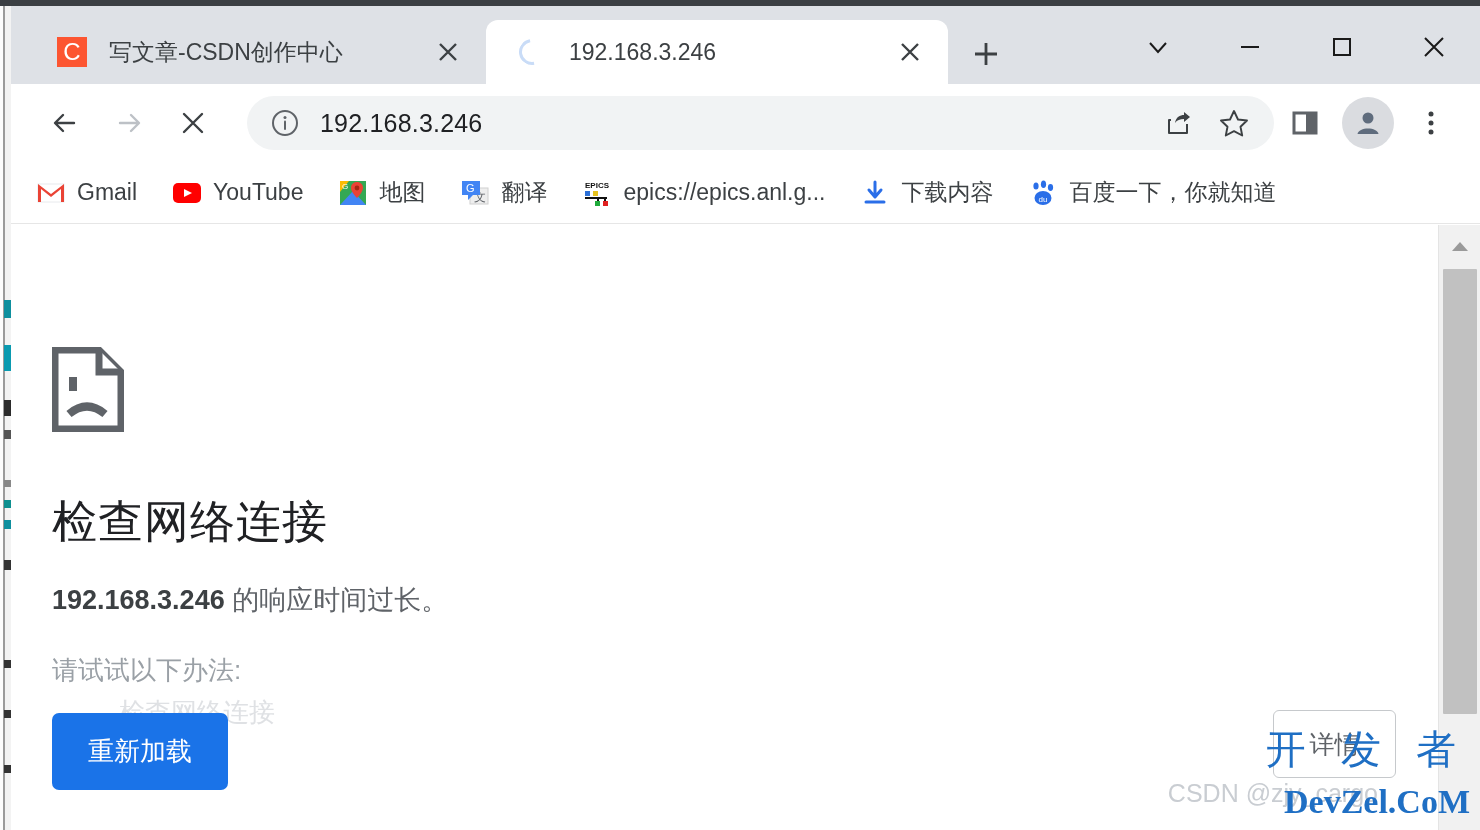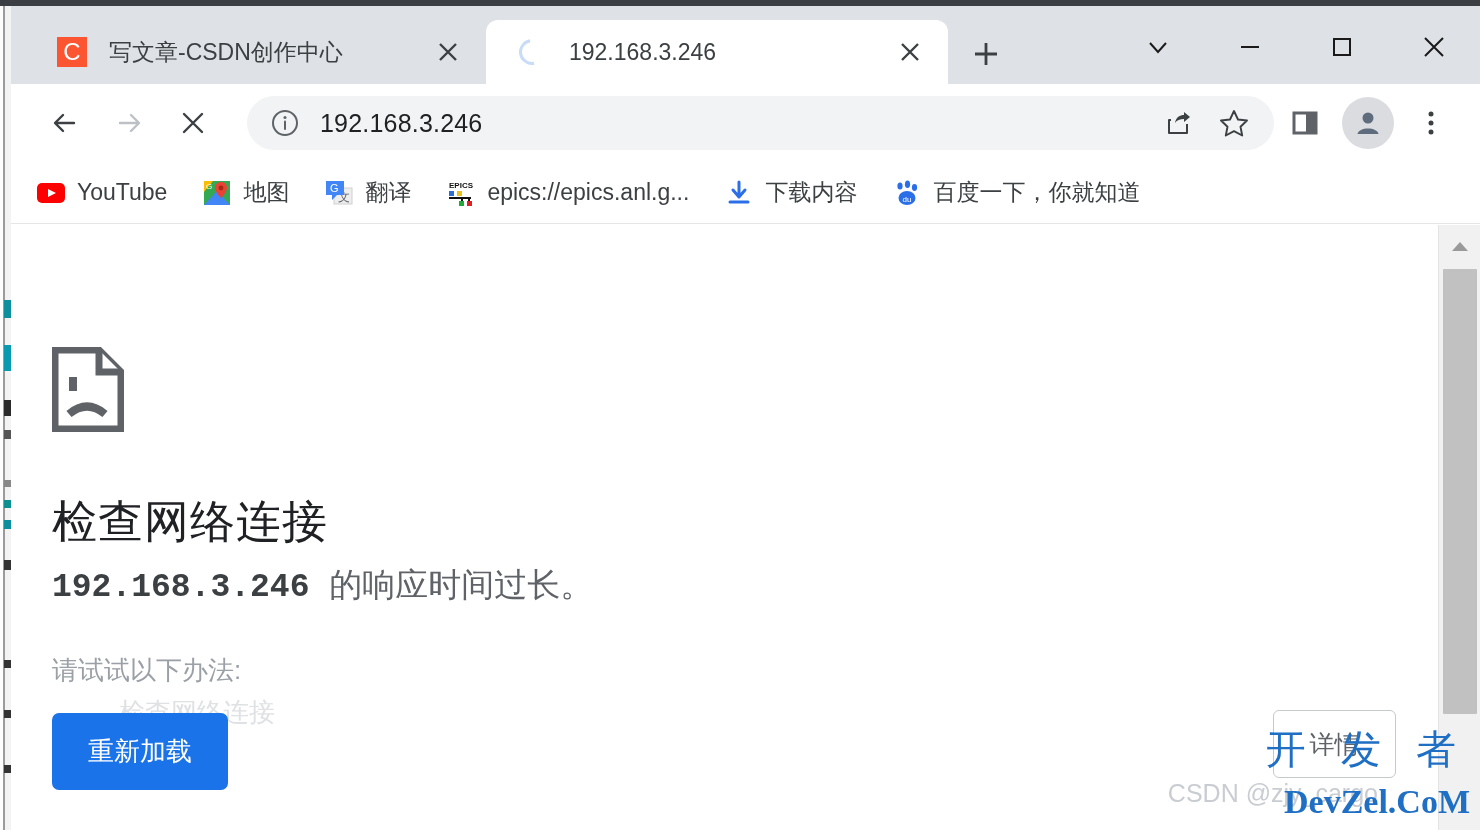--- a/index.html
+++ b/index.html
@@ -134,22 +134,22 @@
   .page {
     position: absolute; left: 11px; top: 225px; width: 1427px; height: 605px;
     background: #ffffff; overflow: hidden;
   }
   .sadface { position: absolute; left: 41px; top: 122px; }
   .err-title {
     position: absolute; left: 41px; top: 267px;
     font-size: 45px; color: #202124; font-weight: 400; letter-spacing: 1px;
   }
   .err-sub {
-    position: absolute; left: 41px; top: 338px;
-    font-size: 33px; color: #5f6368; font-family: Liberation Mono, monospace;
+    position: absolute; left: 41px; top: 357px;
+    font-size: 27px; color: #5f6368;
   }
   .err-sub b { color: #3c4043; font-weight: 700; }
   .err-hint {
     position: absolute; left: 41px; top: 428px;
     font-size: 26px; color: #9aa0a6;
   }
   .err-ghost {
     position: absolute; left: 108px; top: 470px;
     font-size: 26px; color: #dfe1e4;
   }
@@ -324,20 +324,29 @@
           <circle cx="12" cy="6" r="2.5" fill="#3c4043"></circle>
           <circle cx="12" cy="15" r="2.5" fill="#3c4043"></circle>
           <circle cx="12" cy="24" r="2.5" fill="#3c4043"></circle>
         </svg>
       </div>
     </div>
   </div>
 
   <div class="bookmarks">
 
+    <div class="bm">
+      <span class="bm-ico">
+        <svg width="28" height="22" viewBox="0 0 28 22">
+          <rect x="1" y="2" width="26" height="18" fill="#ffffff" stroke="#e8eaed" stroke-width="1"></rect>
+          <path d="M1 2 L1 20 L4 20 L4 7 L14 15 L24 7 L24 20 L27 20 L27 2 L14 12 Z" fill="#ea4335"></path>
+        </svg>
+      </span>
+      <span class="bm-label">Gmail</span>
+    </div>
 
     <div class="bm">
       <span class="bm-ico">
         <svg width="28" height="20" viewBox="0 0 28 20">
           <rect x="0" y="0" width="28" height="20" rx="5" fill="#ff0000"></rect>
           <path d="M11 6 L19 10 L11 14 Z" fill="#ffffff"></path>
         </svg>
       </span>
       <span class="bm-label">YouTube</span>
     </div>

